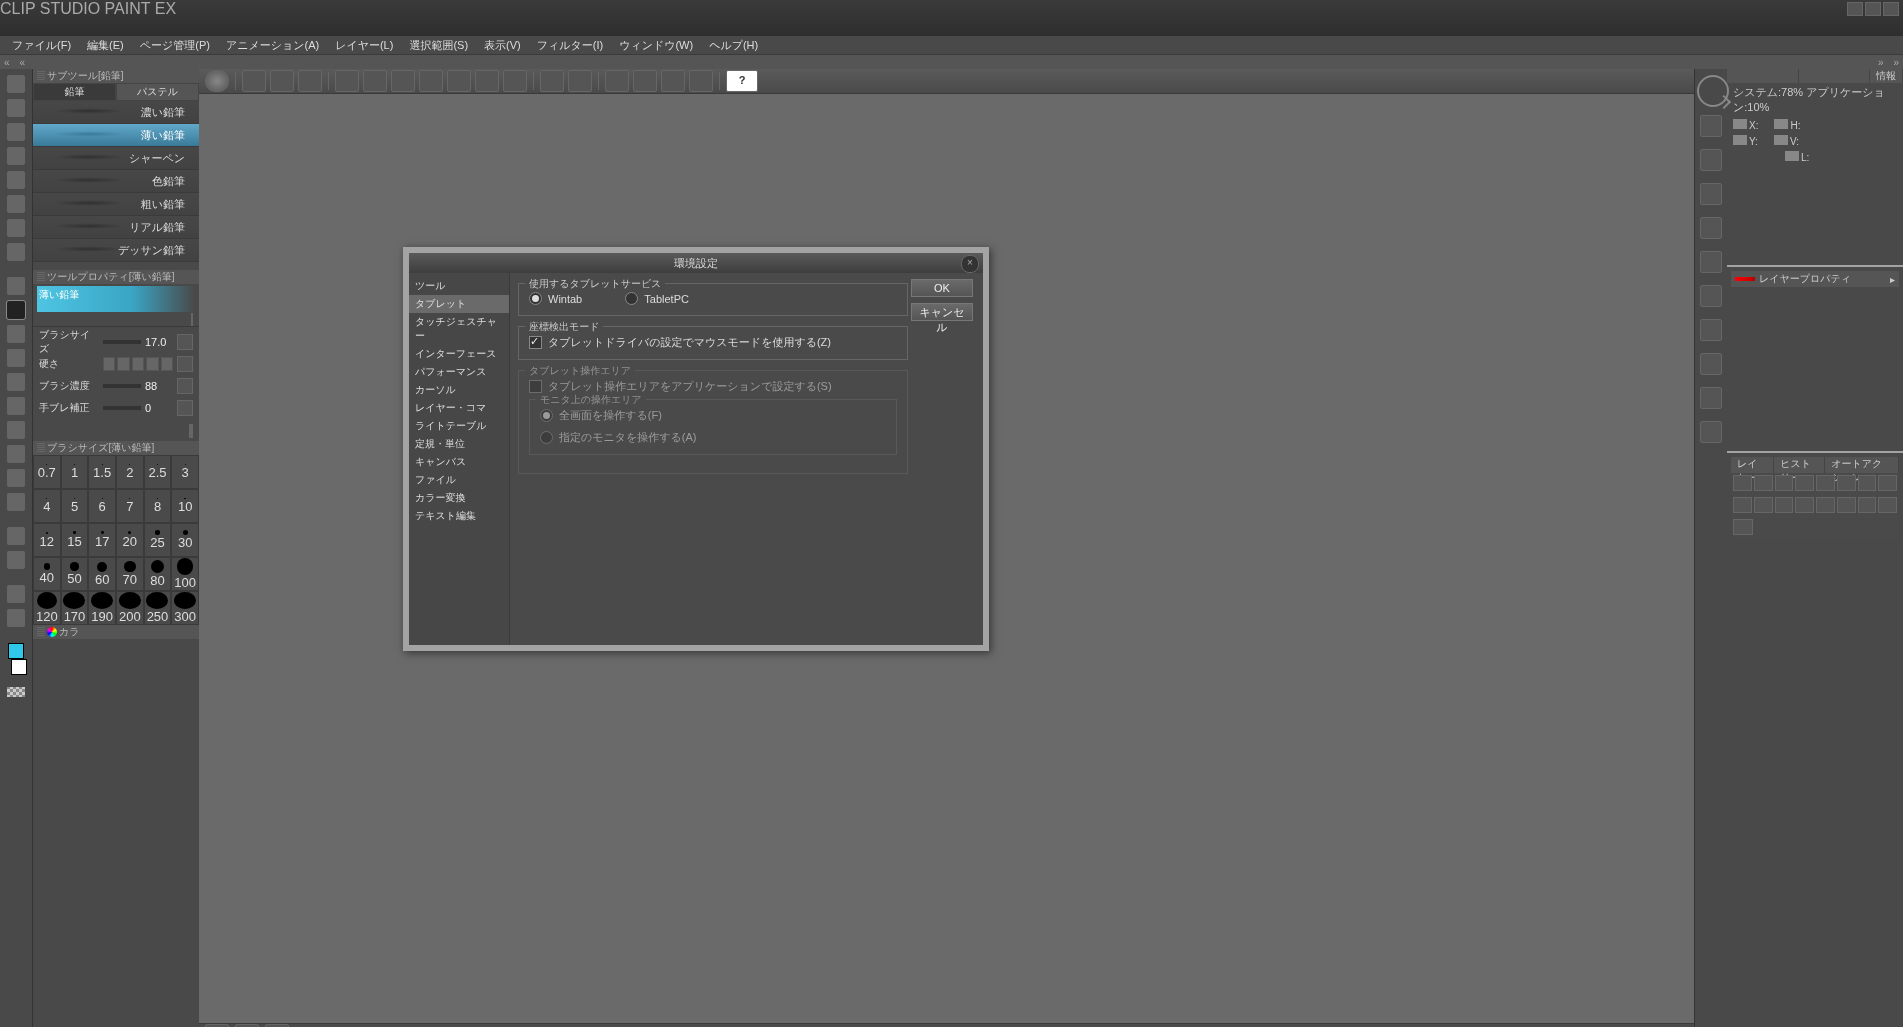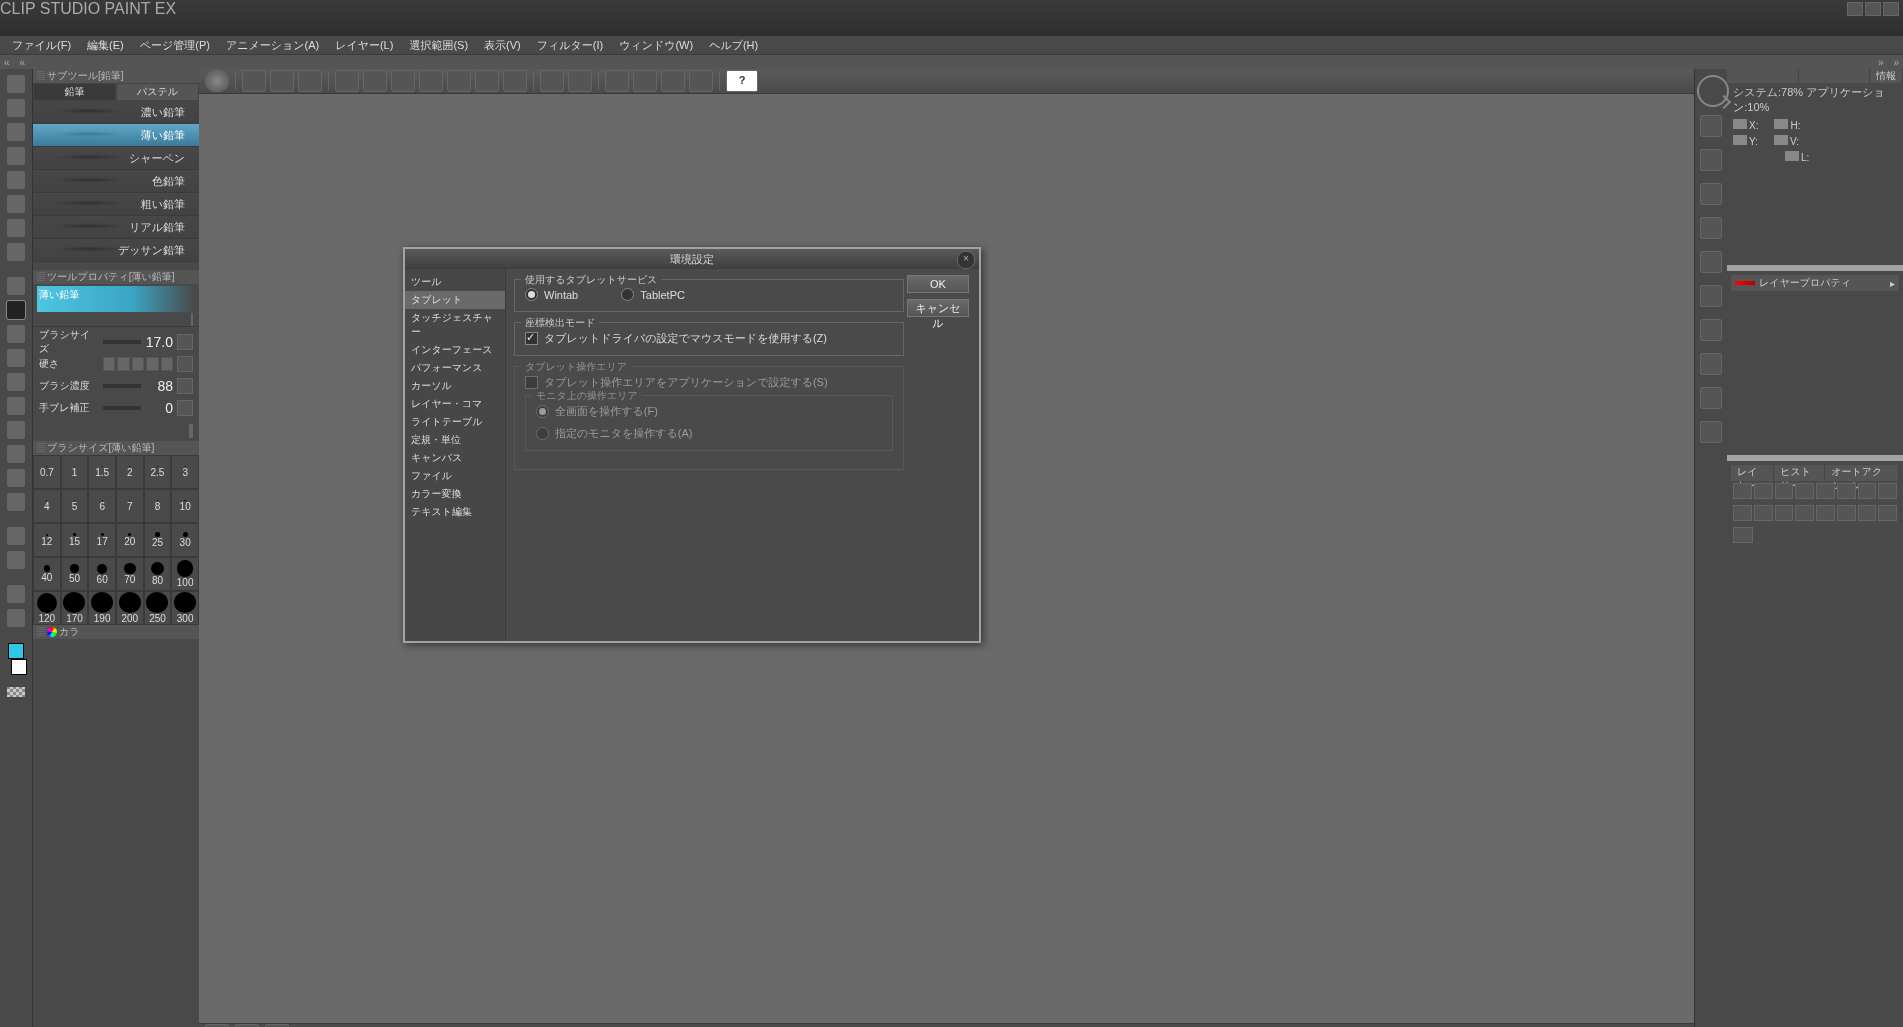--- a/index.html
+++ b/index.html
@@ -22,27 +22,27 @@
 .tabrow .tab{flex:1;display:flex;align-items:center;justify-content:center;background:#555;border:1px solid #444;color:#ddd;font-size:10px}
 .tabrow .tab.active{background:#3a3a3a}
 .brushlist{display:flex;flex-direction:column}
 .brushitem{height:22px;background:linear-gradient(#474747,#424242);border-bottom:1px solid #3a3a3a;display:flex;align-items:center;justify-content:flex-end;padding-right:14px;color:#ddd;position:relative}
 .brushitem.sel{background:linear-gradient(#61a8c9,#3a7a99);color:#fff}
 .brushitem .stroke{position:absolute;left:6px;top:6px;width:100px;height:8px;background:radial-gradient(ellipse 50px 4px at center,#222 0%,transparent 70%);opacity:.6}
 .brushitem.sel .stroke{background:radial-gradient(ellipse 50px 4px at center,#2a6a88 0%,transparent 70%)}
 .propsec{padding:4px 6px;border-top:1px solid #3a3a3a}
 .proprow{display:flex;align-items:center;height:22px;gap:4px}
 .proplabel{flex:0 0 60px;color:#ddd;font-size:10px}
-.propval{color:#eee;font-size:14px;text-align:right;width:28px}
+.propval{color:#eee;font-size:11px;text-align:left;width:28px}
 .propslider{flex:1;height:4px;background:#333;position:relative}
 .smallicon{width:14px;height:14px;background:#555;border:1px solid #666}
 .brushpreview{height:26px;background:linear-gradient(90deg,#4ec5e2,#3aa5c5 60%,transparent);margin:2px 4px;position:relative}
 .brushpreview .bname{position:absolute;left:2px;top:2px;font-size:10px;color:#fff}
 .sizegrid{display:grid;grid-template-columns:repeat(6,1fr);gap:0;background:#444}
-.sizecell{height:32px;border:1px solid #3a3a3a;display:flex;flex-direction:column;align-items:center;justify-content:center;color:#ddd;font-size:10px;background:#4a4a4a}
+.sizecell{height:32px;border:1px solid #3a3a3a;display:flex;flex-direction:column;align-items:center;justify-content:center;color:#ddd;font-size:13px;background:#4a4a4a}
 .sizecell .dot{background:#000;border-radius:50%}
 .colorsec{height:180px;position:relative;background:#494949;border-top:1px solid #3a3a3a}
 .huewheel{width:140px;height:140px;border-radius:50%;background:conic-gradient(red,yellow,lime,cyan,blue,magenta,red);position:absolute;left:24px;top:18px}
 .huewheel::after{content:"";position:absolute;inset:14px;border-radius:50%;background:#494949}
 .svbox{position:absolute;left:56px;top:48px;width:76px;height:76px;background:linear-gradient(to top,#000,transparent),linear-gradient(to right,#fff,#00c8e8)}
 .swatch{width:18px;height:18px;position:absolute;border:1px solid #000}
 .swatch.fg{background:#2fc8e8;left:6px;bottom:8px}
 .colortxt{position:absolute;bottom:4px;left:68px;font-size:10px;color:#ddd}
 .centerarea{flex:1;background:#6a6a6a;position:relative;display:flex;flex-direction:column}
 .cmdbar{height:24px;background:linear-gradient(#5a5a5a,#4a4a4a);display:flex;align-items:center;padding:0 6px;gap:4px;border-bottom:1px solid #3a3a3a}
@@ -59,41 +59,41 @@
 .infotab span{padding:0 6px;border-right:1px solid #444;color:#ccc}
 .inforow{padding:2px 6px;font-size:10px;color:#ccc;display:flex;gap:16px}
 .inforow .k{width:14px;height:10px;background:#888;display:inline-block;margin-right:2px}
 .layerhdr{height:16px;background:#555;display:flex;align-items:center;font-size:10px;padding:0 4px;gap:4px}
 .layerhdr .stroke2{width:20px;height:4px;background:linear-gradient(90deg,red,#b00)}
 .layertabs{display:flex;height:16px;background:#555;font-size:10px}
 .layertabs span{padding:0 6px;border-right:1px solid #444;color:#ccc}
 .layerbtnrow{height:18px;background:#4a4a4a;display:flex;gap:2px;padding:2px}
 .layerbtnrow div{width:18px;height:14px;background:#555;border:1px solid #666}
 
-.dialog{position:absolute;left:204px;top:178px;width:574px;height:392px;background:#4a4a4a;border:2px solid #a3a3a3;box-shadow:2px 2px 8px rgba(0,0,0,.5)}
+.dialog{position:absolute;left:204px;top:178px;width:574px;height:392px;background:#4a4a4a;border:6px solid #a3a3a3;box-shadow:2px 2px 8px rgba(0,0,0,.5)}
 .dlgtitle{height:20px;background:linear-gradient(#5a5a5a,#3e3e3e);color:#ddd;text-align:center;line-height:20px;position:relative}
 .dlgclose{position:absolute;right:4px;top:2px;width:16px;height:16px;background:#333;border-radius:8px;color:#aaa;text-align:center;line-height:14px;font-size:10px;border: 1px solid #666;}
 .dlgbody{display:flex;height:calc(100% - 20px)}
 .dlgside{width:100px;background:#474747;border-right:1px solid #3a3a3a;padding:4px 0}
 .dlgside div{padding:2px 6px;color:#ddd;font-size:10px}
 .dlgside div.sel{background:#6a6a6a}
 .dlgmain{flex:1;padding:6px 8px;position:relative}
 .dlgbtns{position:absolute;right:10px;top:6px;display:flex;flex-direction:column;gap:6px}
 .dlgbtns button{width:62px;height:18px;background:linear-gradient(#6a6a6a,#555);border:1px solid #777;color:#eee;font-size:11px}
 .fieldset{border:1px solid #666;margin:4px 0 10px 0;padding:8px 10px;position:relative;width:368px}
 .fieldset .legend{position:absolute;top:-7px;left:6px;background:#4a4a4a;padding:0 4px;color:#ccc;font-size:10px}
 .fieldset.disabled{opacity:.55}
 .radio,.check{display:inline-flex;align-items:center;gap:6px;color:#ddd;font-size:11px}
 .radio .r{width:11px;height:11px;border-radius:50%;border:1px solid #888;background:#333;position:relative}
 .radio .r.on::after{content:"";position:absolute;inset:2px;border-radius:50%;background:#ddd}
 .check .c{width:11px;height:11px;border:1px solid #888;background:#333;position:relative}
 .check .c.on::after{content:"✓";position:absolute;left:0;top:-2px;color:#eee;font-size:11px}
 .navicon{width:28px;height:28px;position:absolute;right:8px;top:8px;border:2px solid #888;border-radius:50%}
 .navicon::after{content:"";position:absolute;width:8px;height:8px;border-bottom:2px solid #888;border-right:2px solid #888;transform:rotate(-45deg);right:-4px;bottom:-4px}
-.rpanel-sec{border-top:6px solid #a3a3a3;padding:4px}
+.rpanel-sec{border-top:2px solid #a3a3a3;padding:4px}
 .hardness{display:flex;gap:2px}
 .hardness div{flex:1;height:12px;background:#666;border:1px solid #555}
 </style>
 </head>
 <body>
 
 <div class="titlebar">
   <span>CLIP STUDIO PAINT EX</span>
   <div class="winbtns">
     <span></span>

